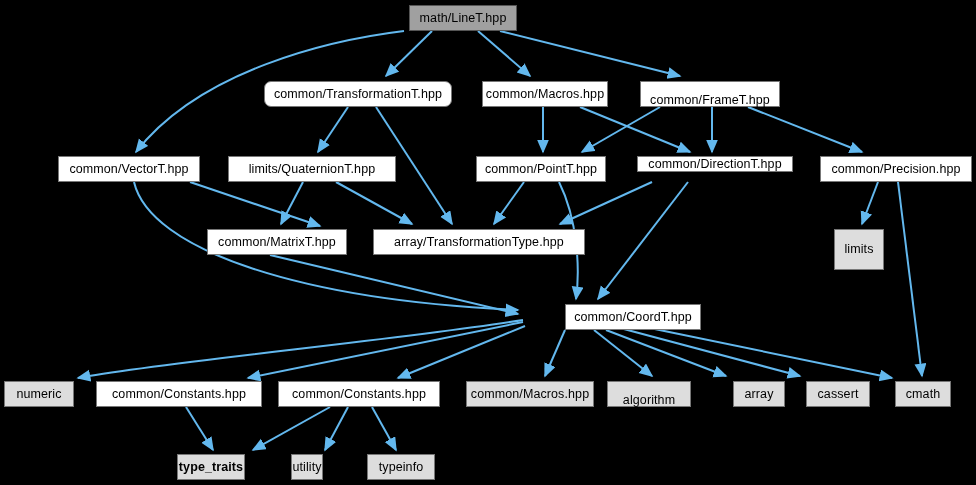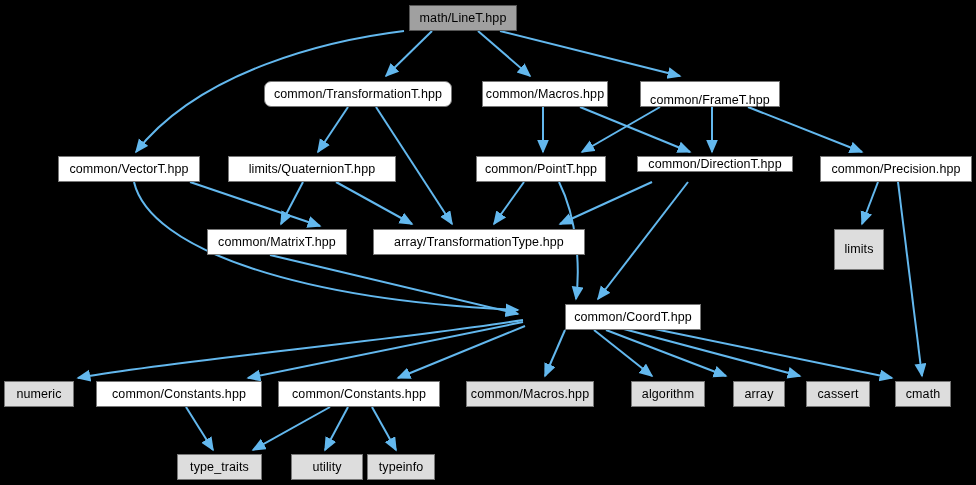--- a/index.html
+++ b/index.html
@@ -132,35 +132,35 @@
       </div>
       <div class="node white" style="left: 96px; top: 381px; width: 166px; height: 26px;">
         <span>common/Constants.hpp</span>
       </div>
       <div class="node white" style="left: 278px; top: 381px; width: 162px; height: 26px;">
         <span>common/Constants.hpp</span>
       </div>
       <div class="node gray" style="left: 466px; top: 381px; width: 128px; height: 26px;">
         <span>common/Macros.hpp</span>
       </div>
-      <div class="node gray" style="left: 631px; top: 381px; width: 74px; height: 26px;">
+      <div class="node gray" style="left: 607px; top: 381px; width: 84px; height: 26px; align-items: flex-end;">
         <span>algorithm</span>
       </div>
       <div class="node gray" style="left: 733px; top: 381px; width: 52px; height: 26px;">
         <span>array</span>
       </div>
       <div class="node gray" style="left: 806px; top: 381px; width: 64px; height: 26px;">
         <span>cassert</span>
       </div>
       <div class="node gray" style="left: 895px; top: 381px; width: 56px; height: 26px;">
         <span>cmath</span>
       </div>
-      <div class="node gray" style="left: 177px; top: 454px; width: 85px; height: 26px;">
+      <div class="node gray" style="left: 177px; top: 454px; width: 68px; height: 26px; font-weight: bold;">
         <span>type_traits</span>
       </div>
-      <div class="node gray" style="left: 291px; top: 454px; width: 72px; height: 26px;">
+      <div class="node gray" style="left: 291px; top: 454px; width: 32px; height: 26px;">
         <span>utility</span>
       </div>
       <div class="node gray" style="left: 367px; top: 454px; width: 68px; height: 26px;">
         <span>typeinfo</span>
       </div>
     </div>
 </div>
 
 </body></html>

